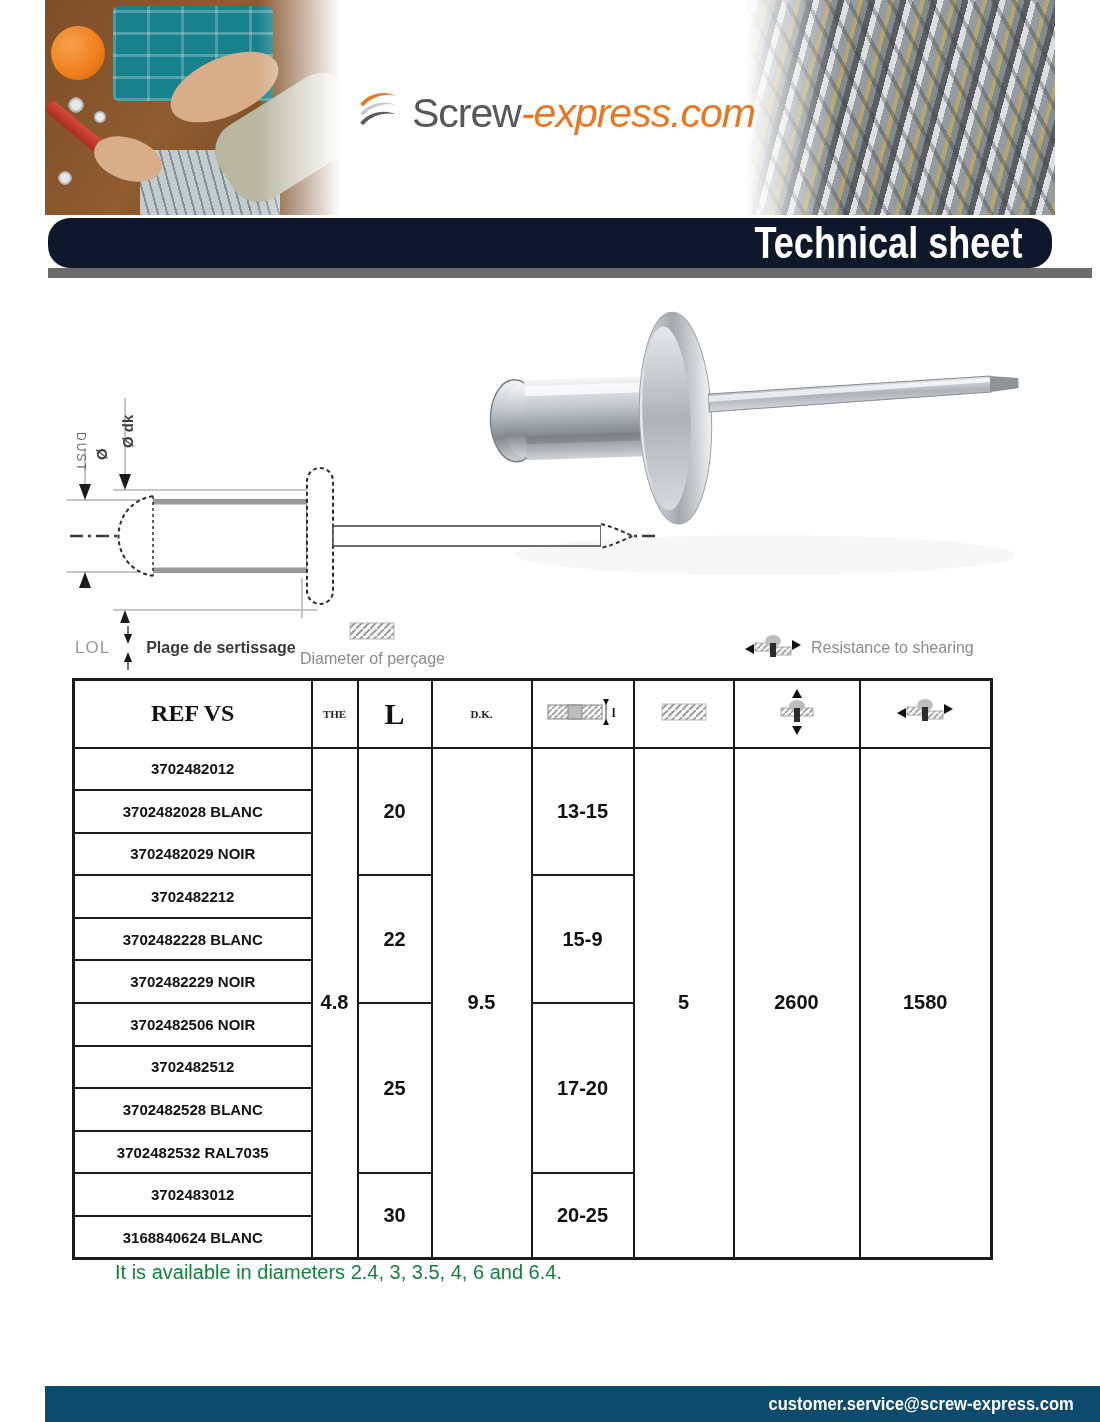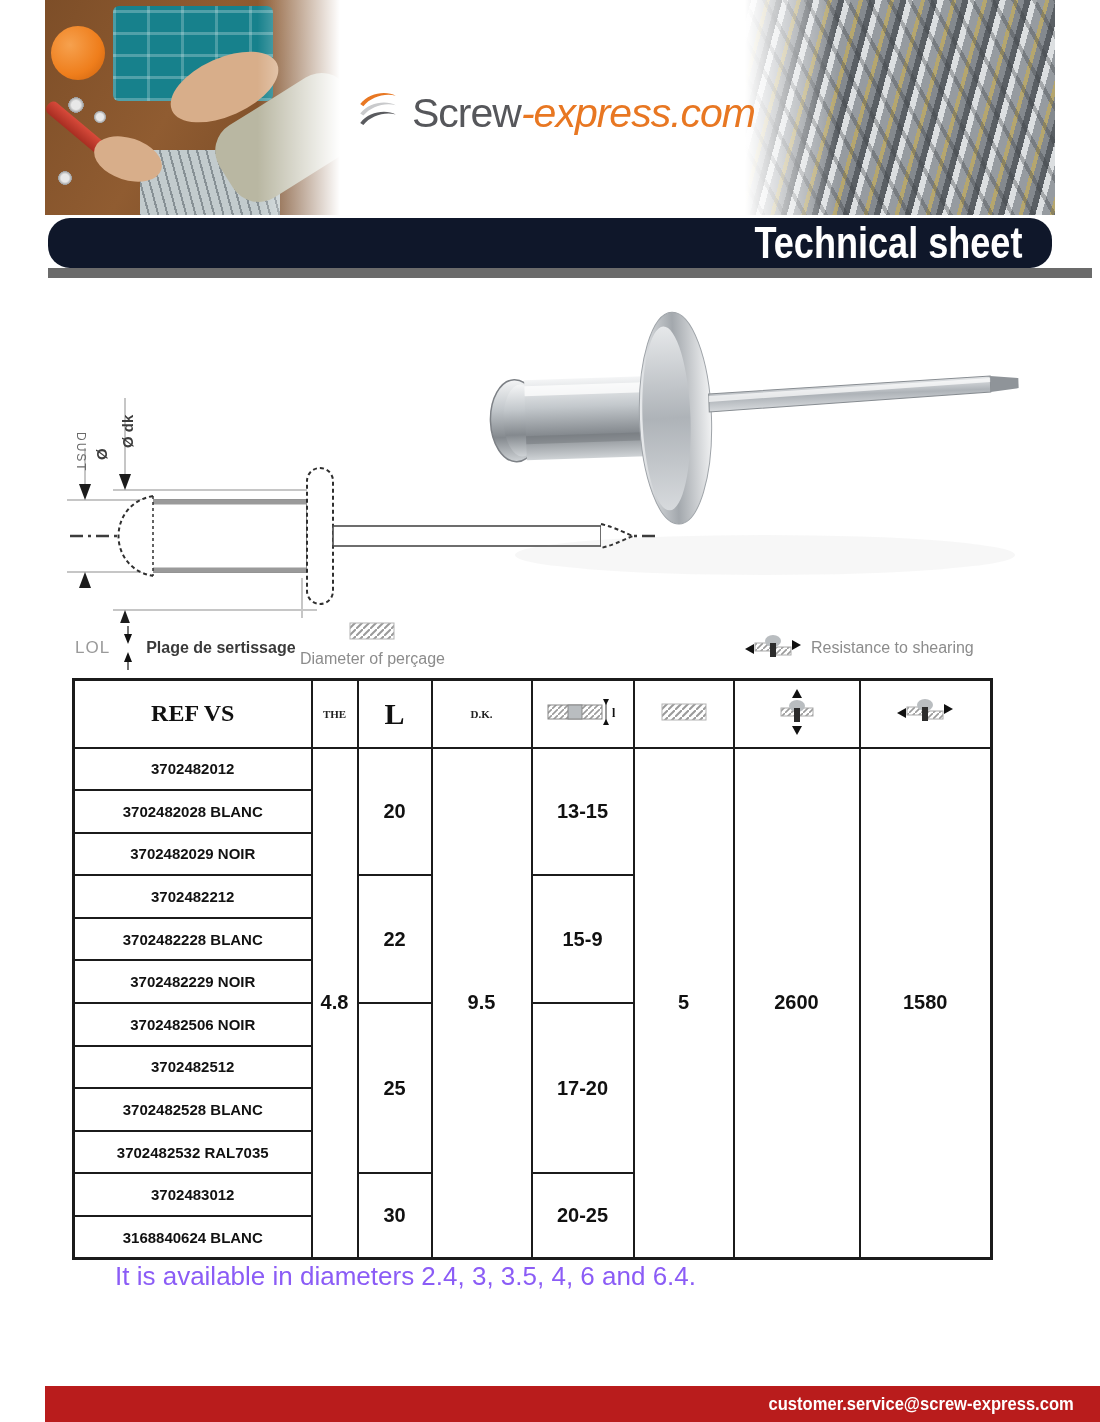--- a/index.html
+++ b/index.html
@@ -64,22 +64,22 @@
   #spec-table thead tr{height:68px;font-family:Liberation Serif, serif;}
   #spec-table tbody tr{height:42.6px;}
   .h-ref{font-size:24px;font-weight:700;}
   .h-small{font-size:11px;font-weight:700;color:#222;}
   .h-l{font-size:30px;font-weight:700;}
   td.ref{font-size:15px;font-weight:700;letter-spacing:0px;}
   td.num{font-size:20px;font-weight:700;}
   td.top-first{vertical-align:top;padding-top:9px;}
 
   
-  #footnote{position:absolute;left:115px;top:1261px;font-size:26px;color:#8b5cf6;}
-  #footer-bar{position:absolute;left:45px;right:0;top:1386px;height:36px;background:#b91c1c;}
+  #footnote{position:absolute;left:115px;top:1261px;font-size:20px;color:#15803d;}
+  #footer-bar{position:absolute;left:45px;right:0;top:1386px;height:36px;background:#0c4a6e;}
   #footer-email{position:absolute;right:26px;top:0;line-height:36px;color:#fff;
      font-size:18px;font-weight:700;transform:scaleX(.92);transform-origin:right center;}
 </style>
 </head>
 <body>
 
 <div id="page">
 
   <div id="photo-left" class="photo">
     <div class="pd teal-box" style="left:68px;top:6px;width:160px;height:95px;"></div>

